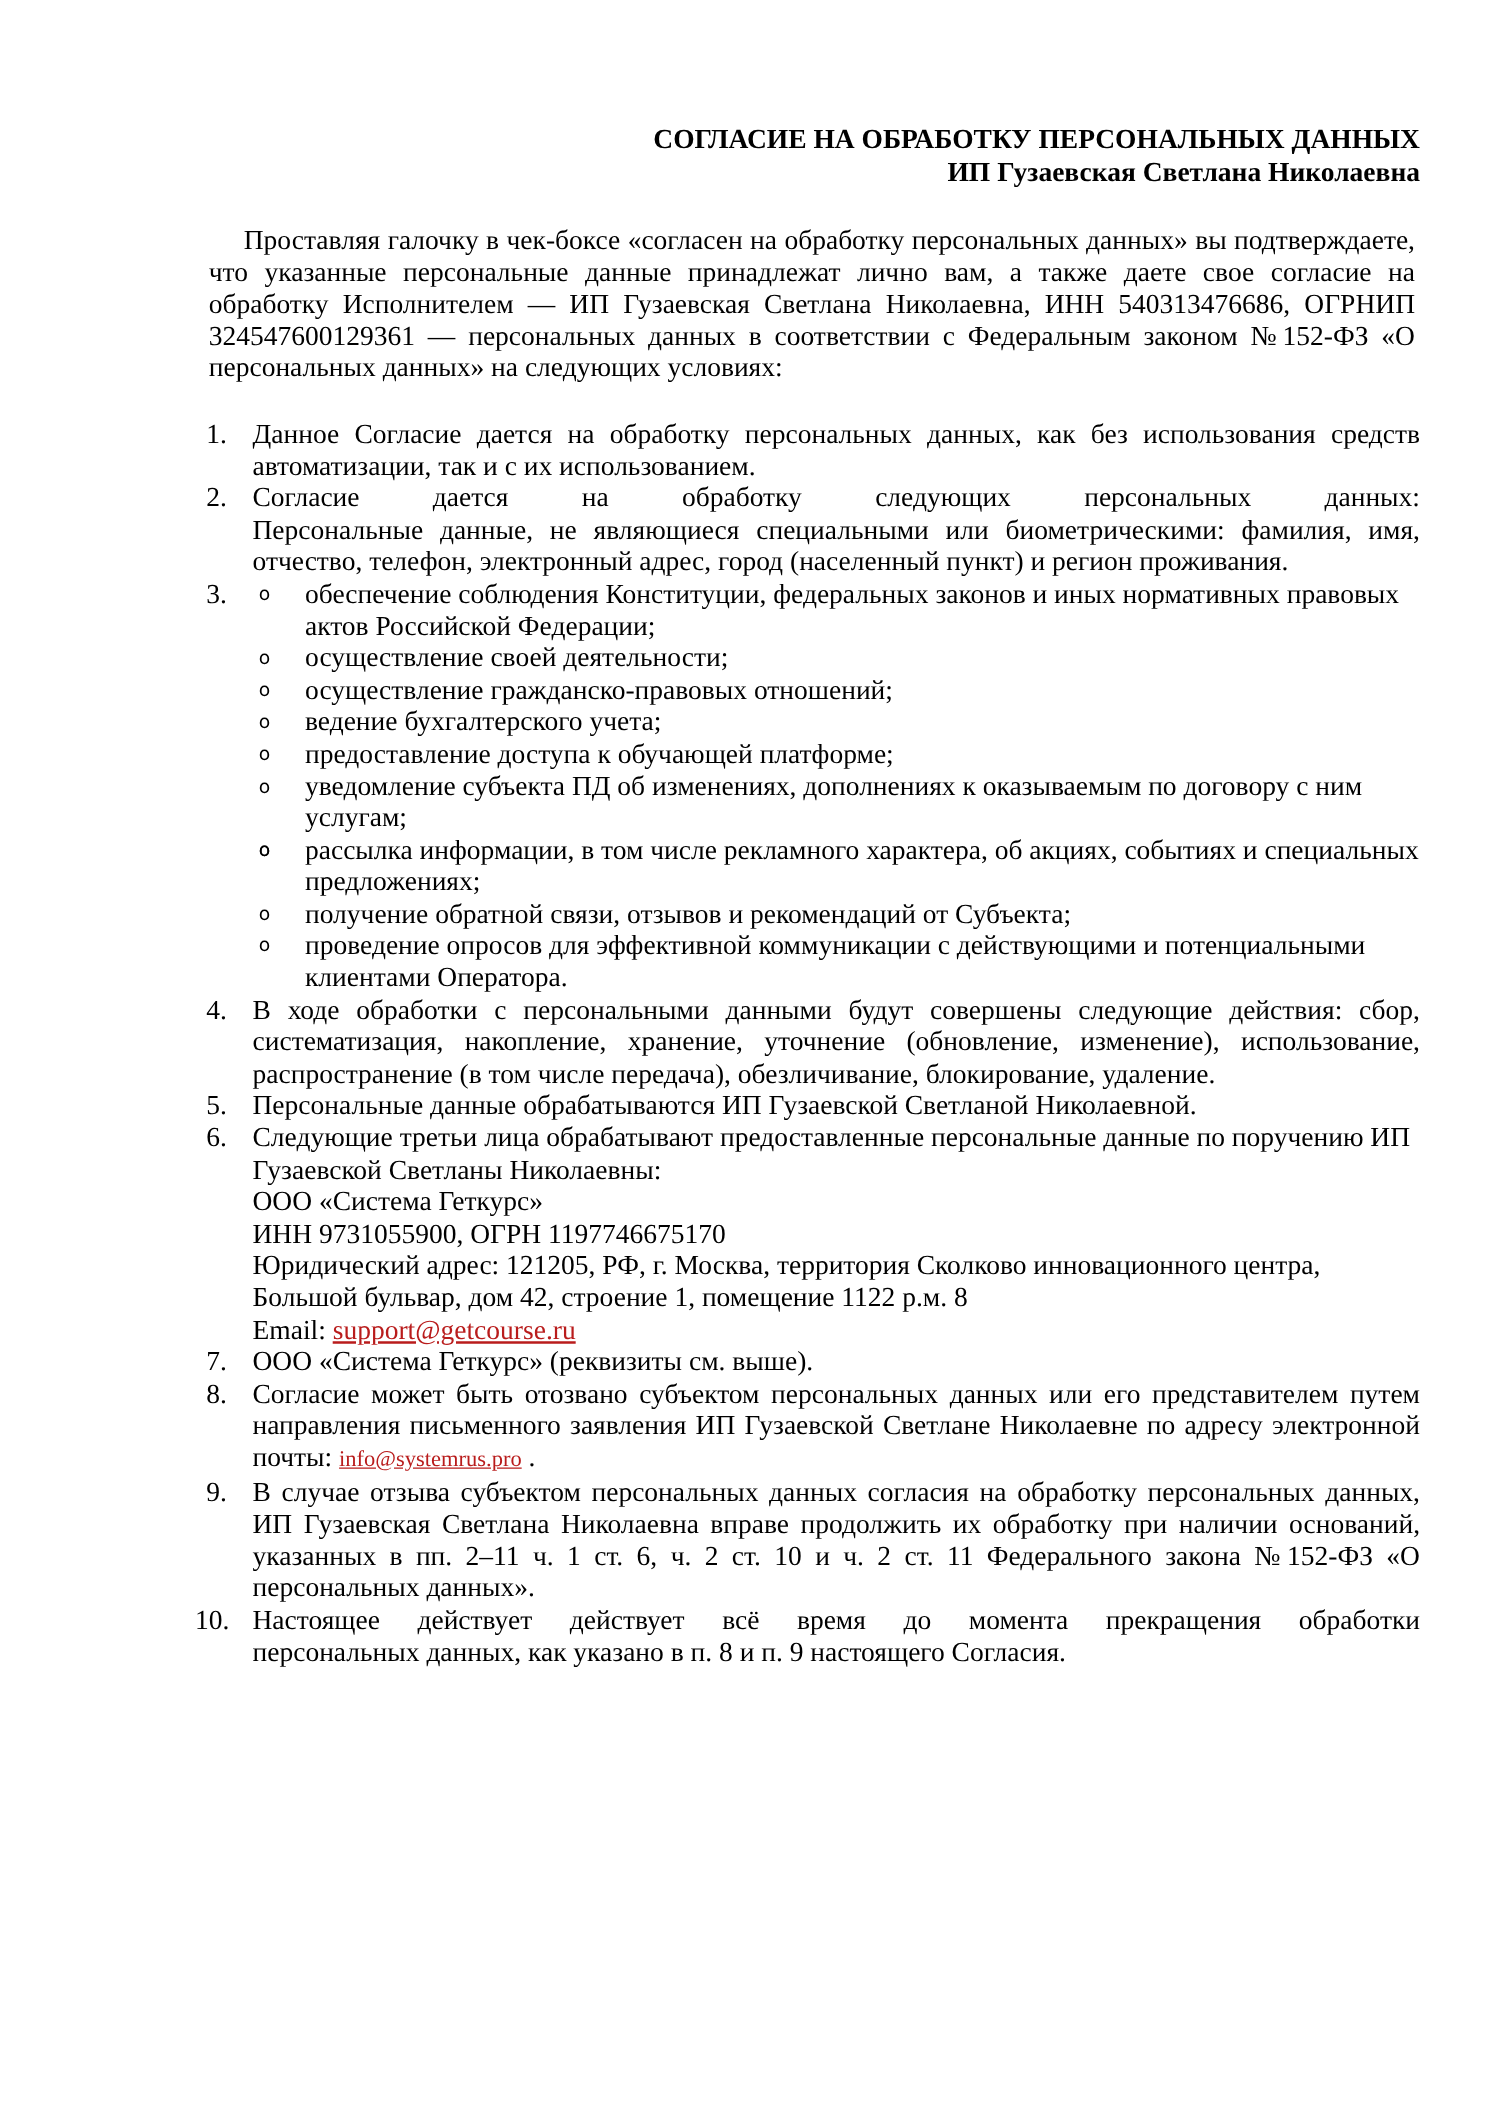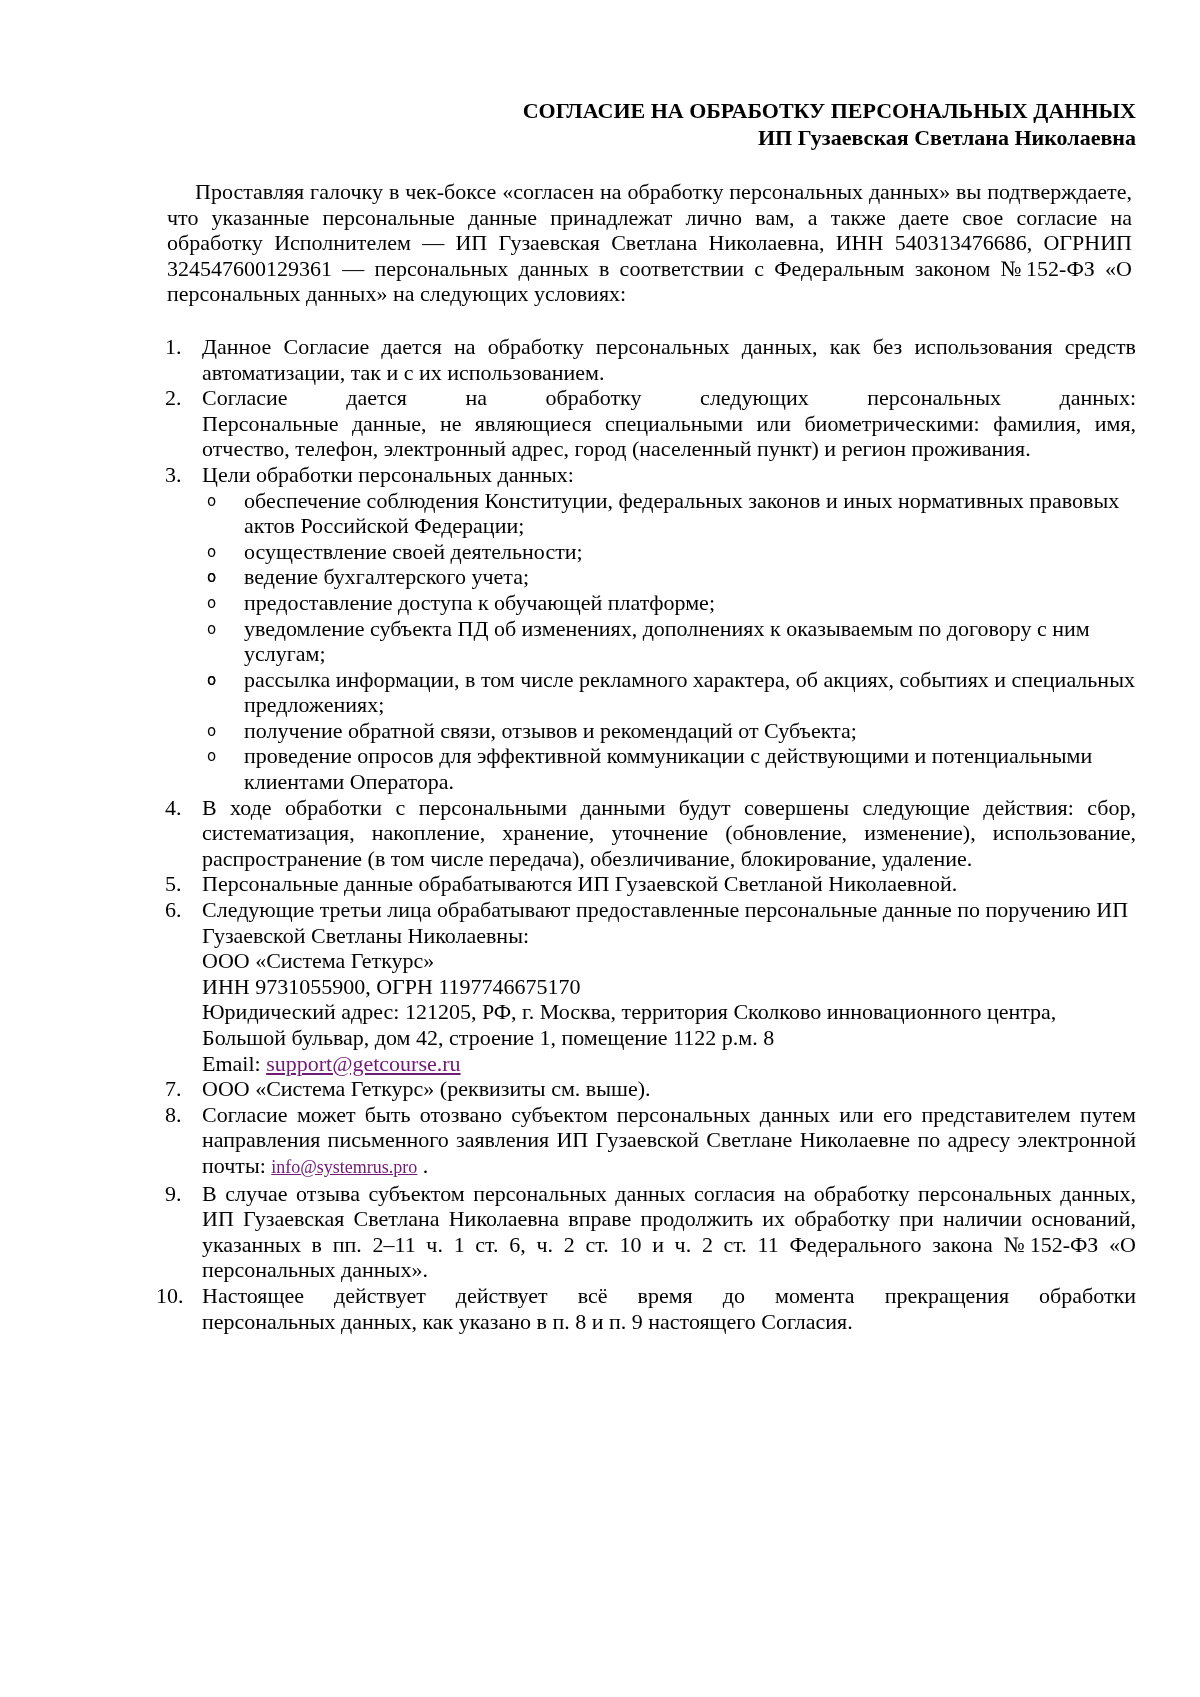--- a/index.html
+++ b/index.html
@@ -72,21 +72,21 @@
       position: absolute;
       left: 40px;
       top: 1px;
       font-size: 15px;
       font-family: "DejaVu Sans", sans-serif;
     }
     .line {
       display: block;
     }
     a.link {
-      color: #701a75;
+      color: #b91c1c;
       text-decoration: underline;
     }
     a.link.sans {
       font-family: Liberation Serif, serif;
       font-size: 18px;
     }
   </style>
 </head>
 <body>
 
@@ -106,25 +106,24 @@
     </li>
 
     <li>
       <span class="num">2.</span>
       <span class="line justify-last">Согласие дается на обработку следующих персональных данных:</span>
       <span class="line" style="text-align:justify;">Персональные данные, не являющиеся специальными или биометрическими: фамилия, имя, отчество, телефон, электронный адрес, город (населенный пункт) и регион проживания.</span>
     </li>
 
     <li>
       <span class="num">3.</span>
-      <span>Цели обработки персональных данных:</span>
       <ul class="sub" style="margin-left:-35px;">
         <li><span class="bullet">o</span><span>обеспечение соблюдения Конституции, федеральных законов и иных нормативных правовых актов Российской Федерации;</span></li>
         <li><span class="bullet">o</span><span>осуществление своей деятельности;</span></li>
-        <li><span class="bullet">o</span></li>
+        <li><span class="bullet">o</span><span>осуществление гражданско-правовых отношений;</span></li>
         <li><span class="bullet">o</span><span>ведение бухгалтерского учета;</span></li>
         <li><span class="bullet">o</span><span>предоставление доступа к обучающей платформе;</span></li>
         <li><span class="bullet">o</span><span>уведомление субъекта ПД об изменениях, дополнениях к оказываемым по договору с ним услугам;</span></li>
         <li><span class="bullet">o</span></li>
         <li><span class="bullet">o</span><span>рассылка информации, в том числе рекламного характера, об акциях, событиях и специальных предложениях;</span></li>
         <li><span class="bullet">o</span><span>получение обратной связи, отзывов и рекомендаций от Субъекта;</span></li>
         <li><span class="bullet">o</span><span>проведение опросов для эффективной коммуникации с действующими и потенциальными клиентами Оператора.</span></li>
       </ul>
     </li>
 

